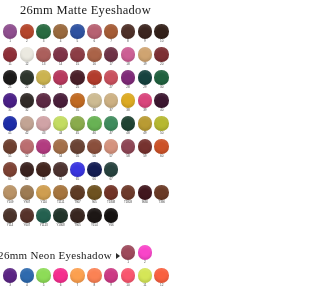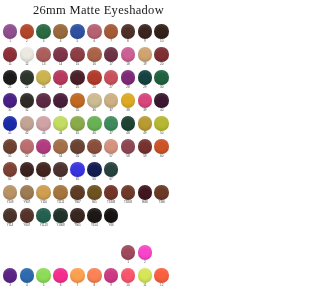--- a/index.html
+++ b/index.html
@@ -22,21 +22,20 @@
   }
 
   
   .title {
     font-family: "Liberation Serif", serif;
     font-size: 12.5px;
     color: #1a1a1a;
     text-align: center;
     letter-spacing: 0.3px;
     white-space: nowrap;
-    margin-left: 13px;
   }
   .title-matte {
     position: absolute;
     left: 0;
     top: 3px;
     width: 171px;
   }
   .neon-head {
     position: absolute;
     left: 0;
@@ -462,20 +461,24 @@
           <div class="dot" style="background: rgb(29, 23, 21);"></div>
           <div class="lab code">Y154</div>
         </div>
         <div class="cell" style="left: 102.6px;">
           <div class="dot" style="background: rgb(22, 19, 18);"></div>
           <div class="lab code">Y66</div>
         </div>
       </div>
     </div>
 
+  <div class="neon-head">
+    <span class="title">26mm  Neon  Eyeshadow</span>
+    <span class="arrow-ico"></span>
+  </div>
 
   <div class="grid">
       <div class="row" style="top: 245px;">
         <div class="cell" style="left: 119.5px;">
           <div class="dot" style="background: rgb(158, 74, 92);"></div>
           <div class="lab">1</div>
         </div>
         <div class="cell" style="left: 136.35px;">
           <div class="dot" style="background: rgb(249, 69, 201);"></div>
           <div class="lab">2</div>

